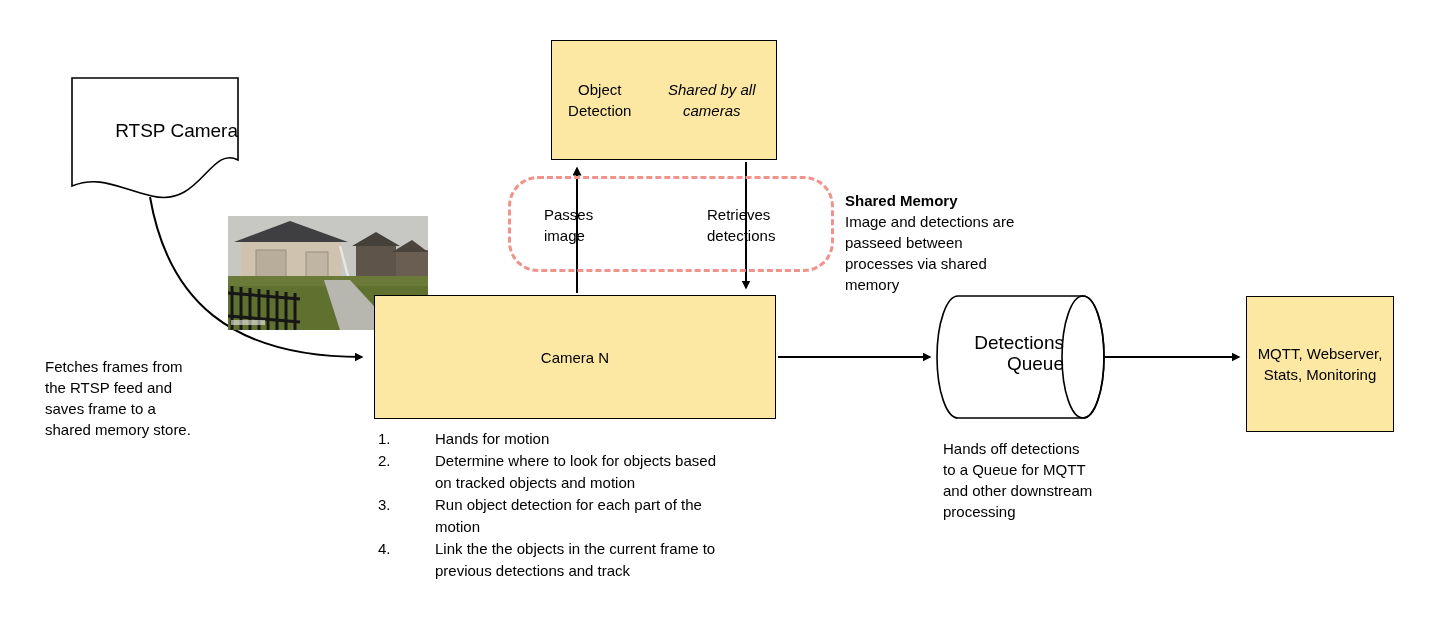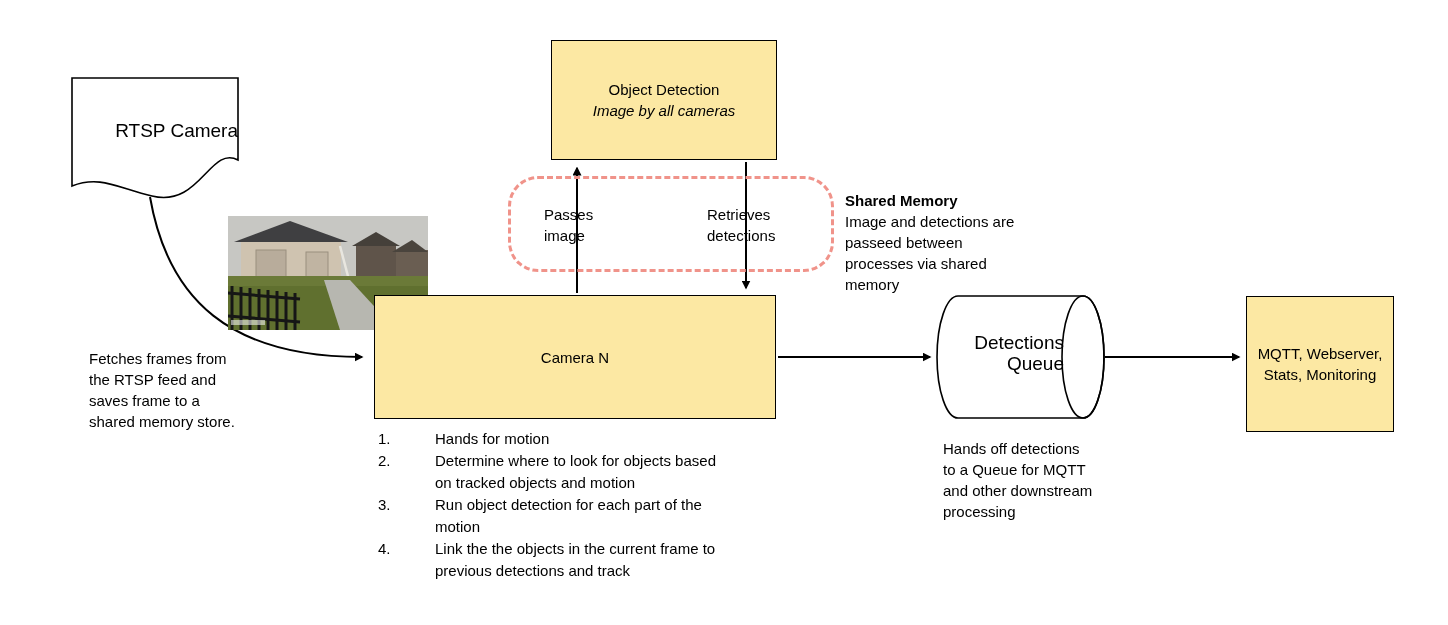--- a/index.html
+++ b/index.html
@@ -9,21 +9,21 @@
     background:#ffffff;
     font-family:"Liberation Sans", sans-serif;
     color:#000;
     overflow:hidden;
   }
   svg.layer{position:absolute;left:0;top:0;pointer-events:none;}
   .ybox{
     position:absolute;
     background:#fce8a3;
     border:1px solid #000;
-    display:flex;flex-direction:column;
+    display:flex;flex-direction:row;
     align-items:center;justify-content:center;
     text-align:center;
     font-size:15px;line-height:21px;
     box-sizing:border-box;
   }
   .ybox .sub{font-style:italic;}
   .dashed-region{
     position:absolute;
     left:508px;top:176px;width:326px;height:96px;
     border:3px dashed #f0938a;
@@ -107,38 +107,38 @@
       <line x1="49" y1="75" x2="49" y2="114" stroke-width="3"></line>
       <line x1="58" y1="76" x2="58" y2="114" stroke-width="3"></line>
       <line x1="67" y1="77" x2="67" y2="114" stroke-width="3"></line>
     </g>
 
     <rect x="3" y="104" width="34" height="5" fill="#ffffff" opacity="0.55"></rect>
   </svg>
 
   <div class="ybox" style="left:551px;top:40px;width:226px;height:120px;">
     <div>Object Detection</div>
-    <div class="sub">Image by all cameras</div>
+    <div class="sub">Shared by all cameras</div>
   </div>
 
   <div class="dashed-region"></div>
 
   <div class="note" style="left:544px;top:204px;width:68px;">Passes image</div>
   <div class="note" style="left:707px;top:204px;width:90px;">Retrieves detections</div>
 
   <div class="note" style="left:845px;top:158px;width:182px;">
     <div class="title">Shared Memory</div>
     <div>Image and detections are passeed between processes via shared memory</div>
   </div>
 
   <div class="ybox" style="left:374px;top:295px;width:402px;height:124px;">
     <div>Camera N</div>
   </div>
 
-  <div class="note" style="left:45px;top:348px;width:150px;margin-left:44px;">Fetches frames from the RTSP feed and saves frame to a shared memory store.</div>
+  <div class="note" style="left:45px;top:356px;width:150px;">Fetches frames from the RTSP feed and saves frame to a shared memory store.</div>
 
   <div class="steps">
     <div class="step-row">
       <span class="step-num">1.</span>
       <span class="step-text">Hands for motion</span>
     </div>
     <div class="step-row">
       <span class="step-num">2.</span>
       <span class="step-text">Determine where to look for objects based on tracked objects and motion</span>
     </div>

